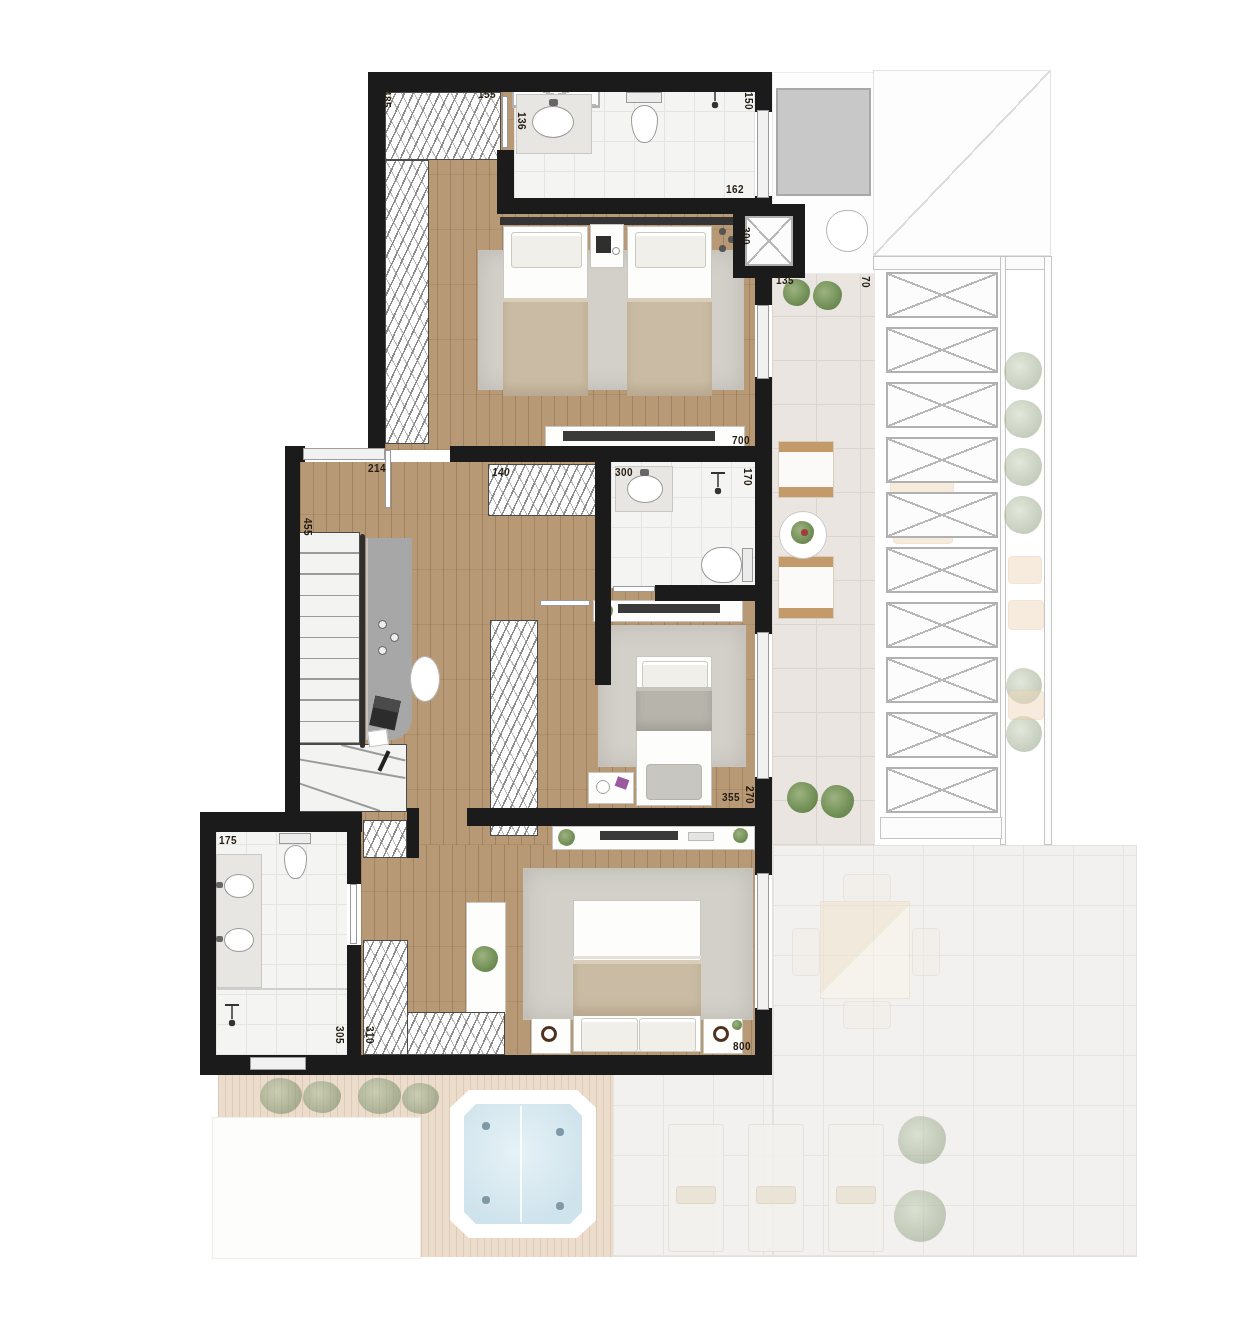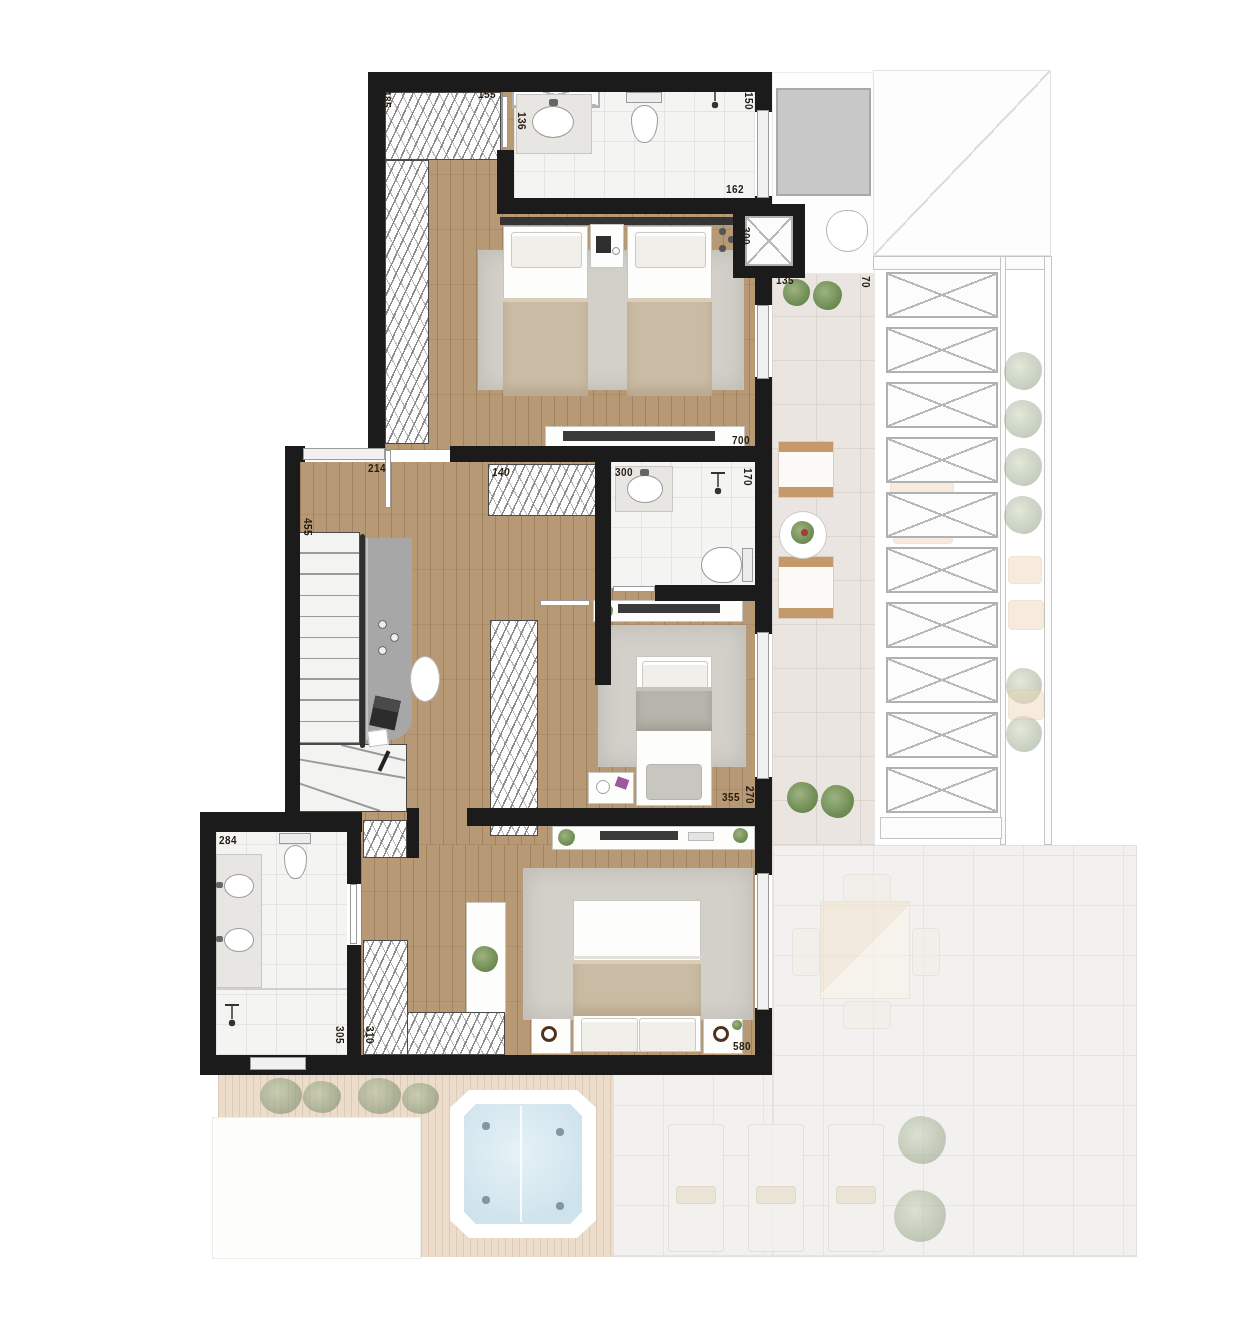--- a/index.html
+++ b/index.html
@@ -311,18 +311,18 @@
   <div class="dim" style="left:776px;top:276px;">135</div>
   <div class="dim dimv" style="left:860px;top:276px;">70</div>
   <div class="dim" style="left:732px;top:436px;">700</div>
   <div class="dim dimv" style="left:742px;top:468px;">170</div>
   <div class="dim" style="left:368px;top:464px;">214</div>
   <div class="dim dimv" style="left:302px;top:518px;">455</div>
   <div class="dim" style="left:492px;top:468px;font-style:italic;">140</div>
   <div class="dim" style="left:615px;top:468px;">300</div>
   <div class="dim" style="left:722px;top:793px;">355</div>
   <div class="dim dimv" style="left:744px;top:786px;">270</div>
-  <div class="dim" style="left:219px;top:836px;">284</div>
+  <div class="dim" style="left:219px;top:836px;">175</div>
   <div class="dim dimv" style="left:334px;top:1026px;">305</div>
   <div class="dim dimv" style="left:364px;top:1026px;">310</div>
-  <div class="dim" style="left:733px;top:1042px;">580</div>
+  <div class="dim" style="left:733px;top:1042px;">800</div>
 
 </div>
 
 </body></html>

